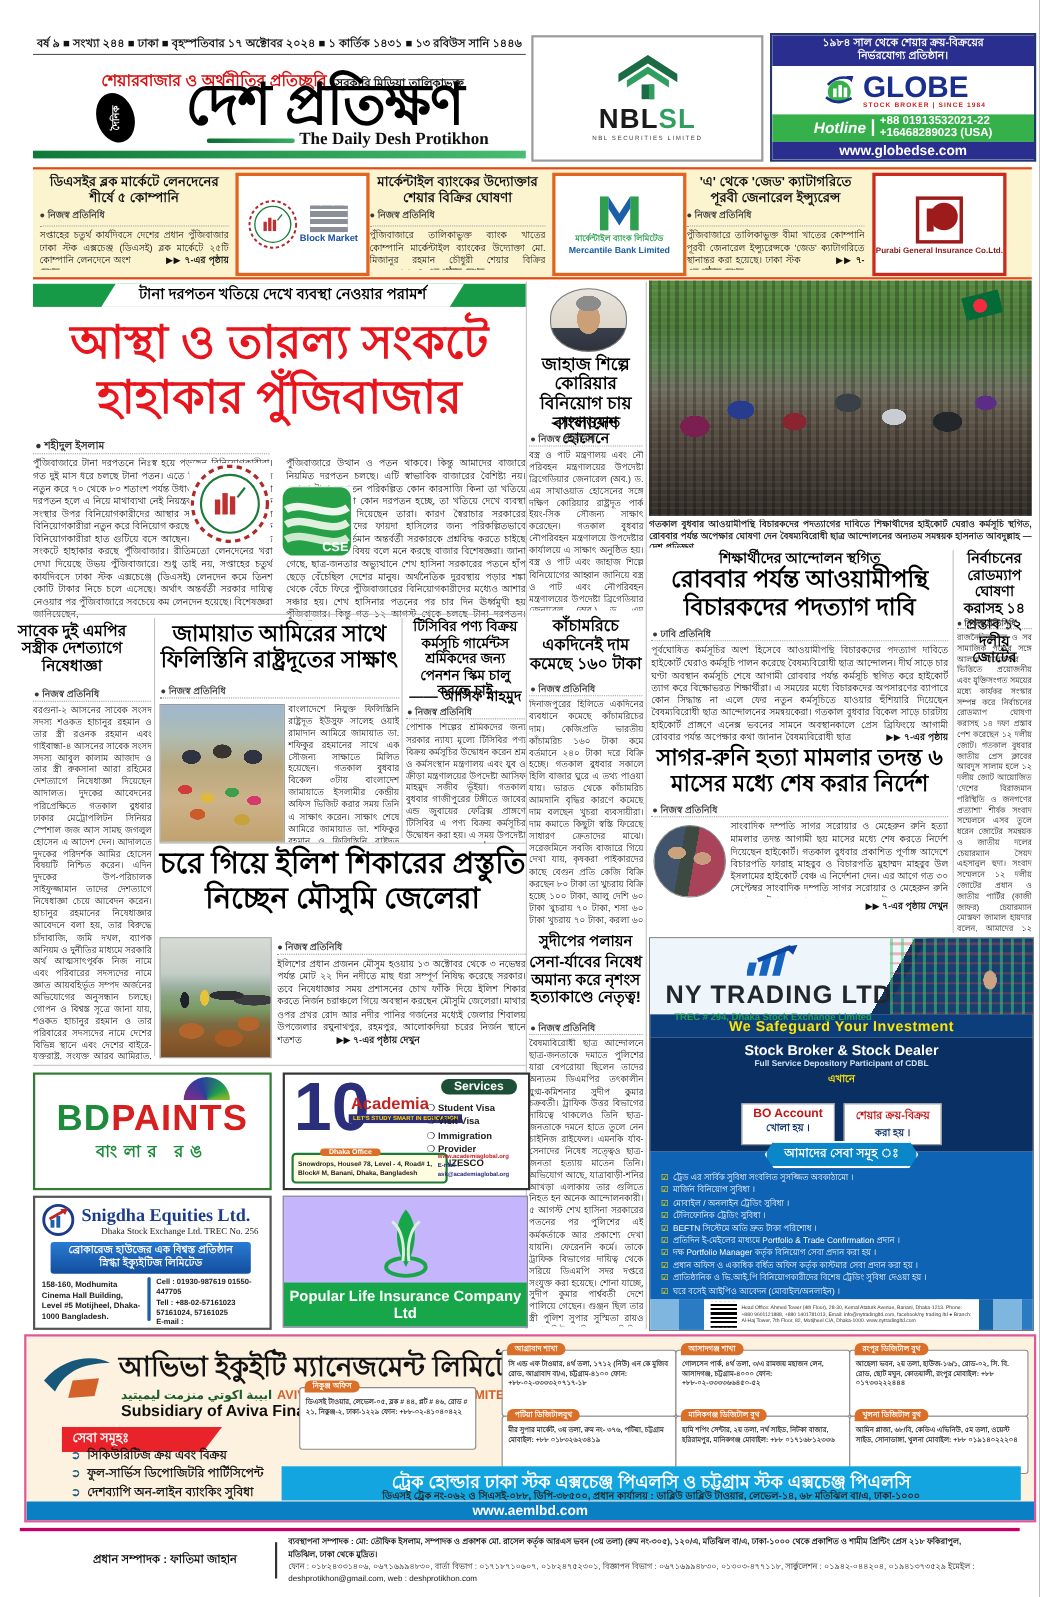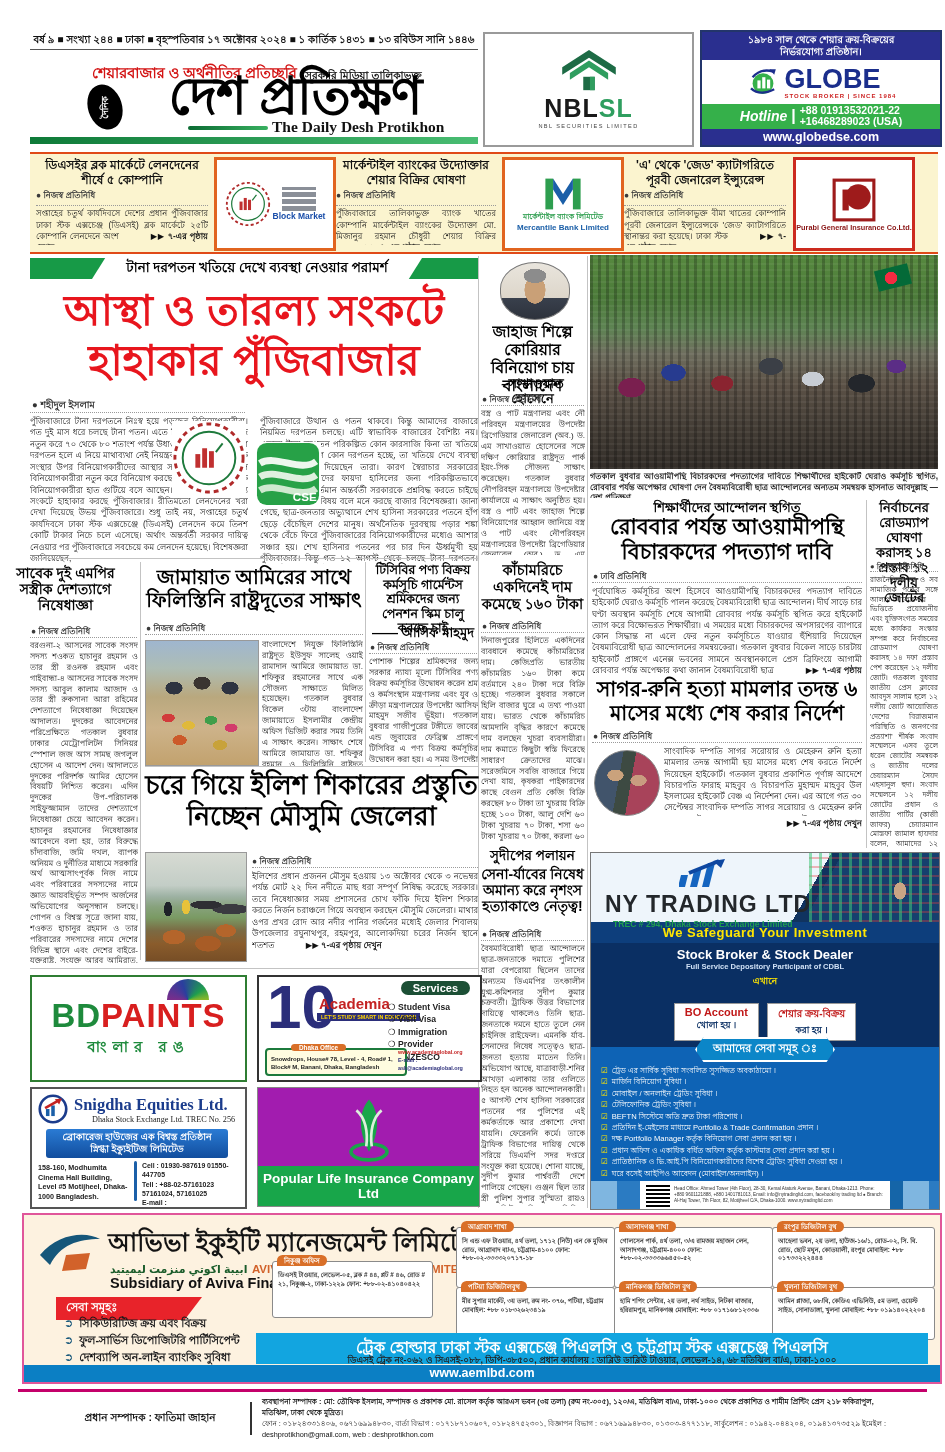--- a/index.html
+++ b/index.html
@@ -475,21 +475,21 @@
     </div>
     <div style="position:absolute;left:6px;top:74px;width:92px;font-size:7.2px;font-weight:bold;line-height:1.35;color:#222;">158-160, Modhumita Cinema Hall Building, Level #5 Motijheel, Dhaka-1000 Bangladesh.</div>
     <div style="position:absolute;left:102px;top:72px;width:3px;height:40px;background:#1b5fa8;border-radius:2px;"></div>
     <div style="position:absolute;left:110px;top:72px;width:100px;font-size:6.9px;font-weight:bold;line-height:1.35;color:#222;">
       <div>Cell : 01930-987619  01550-447705</div>
       <div>Tell : +88-02-57161023  57161024, 57161025</div>
       <div>E-mail : snigdhaequitiesltd@gmail.com</div>
     </div>
   </div>
 
-  <div class="abs" style="left:257px;top:1087px;width:221px;height:118px;border:1px solid #888;background:#a21caf;overflow:hidden;">
+  <div class="abs" style="left:257px;top:1087px;width:221px;height:118px;border:1px solid #888;background:#c4b5fd;overflow:hidden;">
     <span style="position:absolute;left:84px;top:8px;line-height:0;">
       <svg width="54" height="72" viewBox="0 0 60 80">
           <ellipse cx="30" cy="62" rx="20" ry="9" fill="none" stroke="#18a64a" stroke-width="4"></ellipse>
           <path d="M30 4 C42 18 42 40 30 62 C18 40 18 18 30 4" fill="#18a64a"></path>
           <path d="M16 16 C26 24 29 40 27 56" fill="none" stroke="#dcefdc" stroke-width="3"></path>
           <path d="M44 16 C34 24 31 40 33 56" fill="none" stroke="#dcefdc" stroke-width="3"></path>
         </svg>
     </span>
     <div class="c b" style="position:absolute;left:0;bottom:0;width:100%;background:#18a64a;color:#fff;font-size:13.5px;padding:5px 0;">Popular Life Insurance Company Ltd</div>
   </div>

